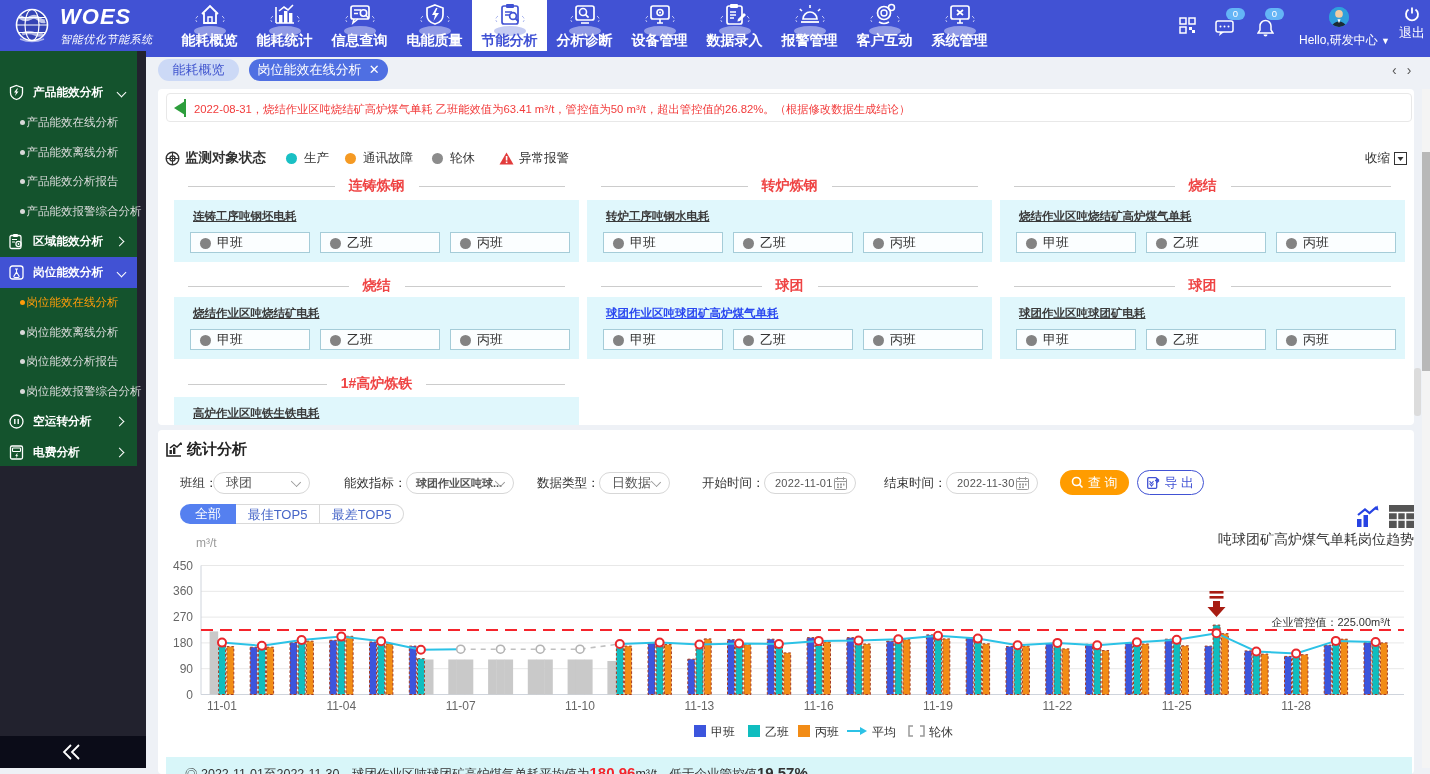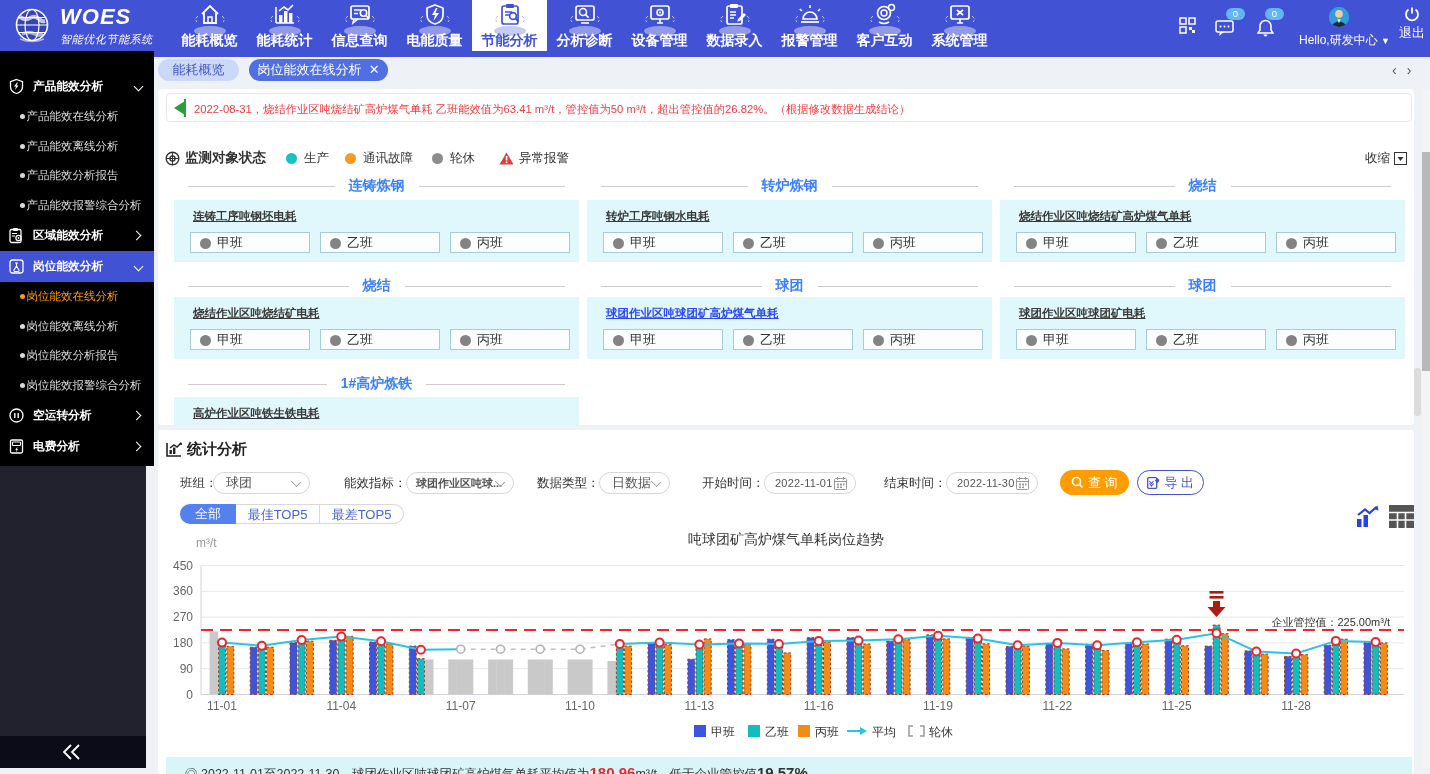--- a/index.html
+++ b/index.html
@@ -17,21 +17,21 @@
 .nav-item span {font-size:14px;font-weight:bold;line-height:13px;margin-top:-2px;}
 .nav-item.active {background:#fff;color:#4152d4;}
 .topright {position:absolute;left:0;top:0;width:1430px;height:51px;color:#fff;}
 .badge {position:absolute;background:#64b5f6;color:#fff;font-size:9.5px;line-height:12px;border-radius:6.5px;width:19px;height:12px;text-align:center;}
 .hello {position:absolute;left:1299px;top:32px;font-size:12px;color:#fff;white-space:nowrap;}
 .avatar {position:absolute;left:1329px;top:7px;width:20px;height:20px;border-radius:50%;background:#2f9fdc;overflow:hidden;}
 .exit {position:absolute;left:1394px;top:6px;text-align:center;color:#fff;font-size:13px;width:36px;}
 
 
 .sidebar {position:absolute;left:0;top:51px;width:146px;height:717px;background:#22222e;}
-.menuarea {position:absolute;left:0;top:0;width:154px;height:414.5px;background:#000000;padding-top:20px;box-sizing:border-box;}
+.menuarea {position:absolute;left:0;top:0;width:137px;height:414.5px;background:#14532d;padding-top:26px;box-sizing:border-box;}
 .s-item {position:relative;height:31px;display:flex;align-items:center;color:#fff;}
 .s-ic {margin-left:8px;width:17px;height:17px;}
 .s-txt {margin-left:8px;font-size:11.7px;font-weight:bold;white-space:nowrap;}
 .chev {position:absolute;right:12px;top:12px;width:7px;height:7px;border-right:1.6px solid #fff;border-bottom:1.6px solid #fff;transform:rotate(45deg);}
 .chev.r {transform:rotate(-45deg);right:14px;}
 .s-item.sel {background:#4152d4;}
 .s-sub {height:29.5px;display:flex;align-items:center;color:#dcdcdc;font-size:11.5px;white-space:nowrap;}
 .s-sub i {width:5px;height:5px;border-radius:50%;background:#d9d9d9;margin:0 2px 0 19.5px;flex:none;}
 .s-sub.on {color:#ff9c0a;}
 .s-sub.on i {background:#ff9c0a;}
@@ -51,21 +51,21 @@
 .alert .atxt {position:absolute;left:27px;top:8px;font-size:11.3px;color:#f23c3c;white-space:nowrap;}
 
 .mhead {position:absolute;left:7px;top:61px;height:16px;display:flex;align-items:center;font-size:12.5px;color:#333;}
 .mhead b {font-size:13.5px;margin-left:5px;}
 .dot {width:11px;height:11px;border-radius:50%;display:inline-block;}
 
 .shrink {position:absolute;right:7px;top:61px;font-size:12.5px;color:#333;display:flex;align-items:center;}
 
 .ghead {position:absolute;width:405px;height:16px;display:flex;align-items:center;}
 .ghead .hl {flex:1;height:1px;background:#ccc;margin:0 14px;}
-.ghead .ht {font-size:14px;font-weight:bold;color:#3b82f6;}
+.ghead .ht {font-size:14px;font-weight:bold;color:#ef4444;}
 .card {position:absolute;width:405px;background:#e0f7fc;}
 .c-title {position:absolute;left:19px;top:9px;font-size:11.5px;font-weight:bold;color:#3a3a3a;text-decoration:underline;white-space:nowrap;}
 .c-title.on {color:#2a48f0;}
 .c-btn {position:absolute;top:32px;width:120px;height:21px;background:#fbfeff;border:1px solid #a5ccd8;font-size:13px;color:#333;line-height:19px;padding-left:26px;}
 .c-btn i {position:absolute;left:9px;top:5px;width:11px;height:11px;border-radius:50%;background:#838383;}
 
 
 .sb-outer-track {position:absolute;left:1422px;top:89px;width:8px;height:679px;background:#f4f4f4;}
 .sb-outer-thumb {position:absolute;left:1422px;top:152px;width:8px;height:219px;background:#b8b8b8;}
 .sb-inner-thumb {position:absolute;left:1414px;top:368px;width:7px;height:48px;background:#dcdcdc;border-radius:3px;}
@@ -80,21 +80,21 @@
 .fsel.dt {font-size:11px;padding-left:10px;letter-spacing:0.2px;}
 .fsel .cv {position:absolute;right:9px;top:7px;width:8px;height:8px;border-right:1.6px solid #999;border-bottom:1.6px solid #999;transform:rotate(45deg) scale(1,.8);transform-origin:center;margin-top:-2px;}
 .btn-q {position:absolute;left:902px;top:40px;width:69px;height:25px;background:#ff9c00;border-radius:13px;color:#fff;font-size:13px;text-align:center;line-height:25px;}
 .btn-e {position:absolute;left:979px;top:40px;width:67px;height:25px;background:#fff;border:1px solid #4152d4;border-radius:13px;color:#4152d4;font-size:13px;text-align:center;line-height:23px;}
 .seg {position:absolute;left:22px;top:74px;height:20px;display:flex;font-size:13px;}
 .seg div {height:20px;line-height:19px;text-align:center;border:1px solid #d9d9d9;border-left:none;color:#4766c8;background:#fff;}
 .seg .a {background:#5580f0;color:#fff;border:none;border-radius:10px 0 0 10px;width:56px;}
 .seg .b1 {width:84px;}
 .seg .b2 {width:84px;border-radius:0 10px 10px 0;}
 .vicons {position:absolute;left:1197px;top:75px;width:80px;display:flex;align-items:flex-start;}
-.ctitle {position:absolute;left:0;top:101px;width:1256px;text-align:center;font-size:14px;color:#333;}
+.ctitle {position:absolute;left:0;top:101px;width:1256px;text-align:right;font-size:14px;color:#333;}
 .unit {position:absolute;left:38px;top:106px;font-size:12px;color:#999;}
 .concl {position:absolute;left:8px;top:327px;width:1246px;height:30px;background:#d8f6f9;font-size:12.5px;color:#333;padding:7px 0 0 19px;white-space:nowrap;}
 .concl .red {color:#f5242c;font-size:15px;font-weight:bold;}
 .concl .b {font-weight:bold;font-size:15px;}
 </style></head>
 <body>
 
 <div class="topbar">
   <div class="logo">
     <svg width="44" height="44" viewBox="0 0 44 44">

